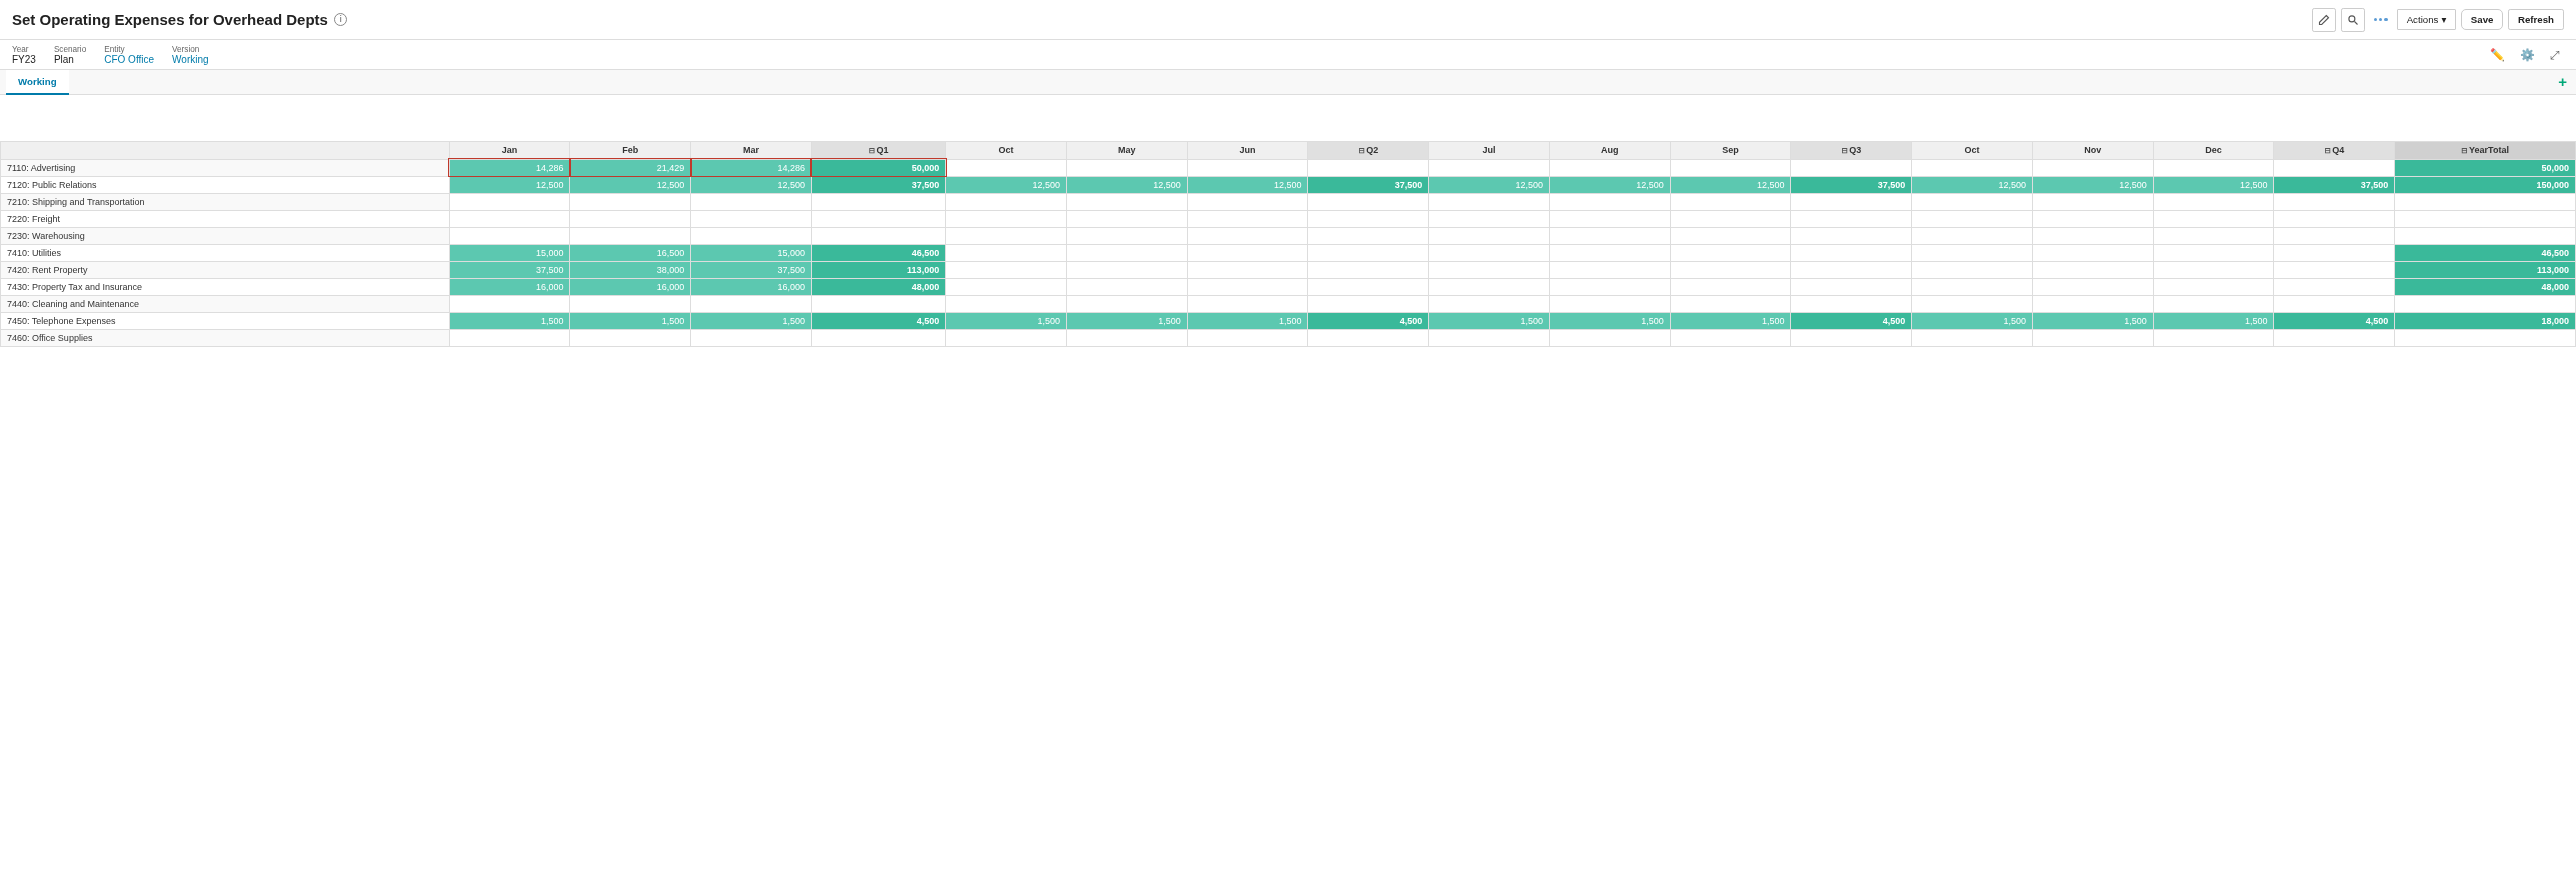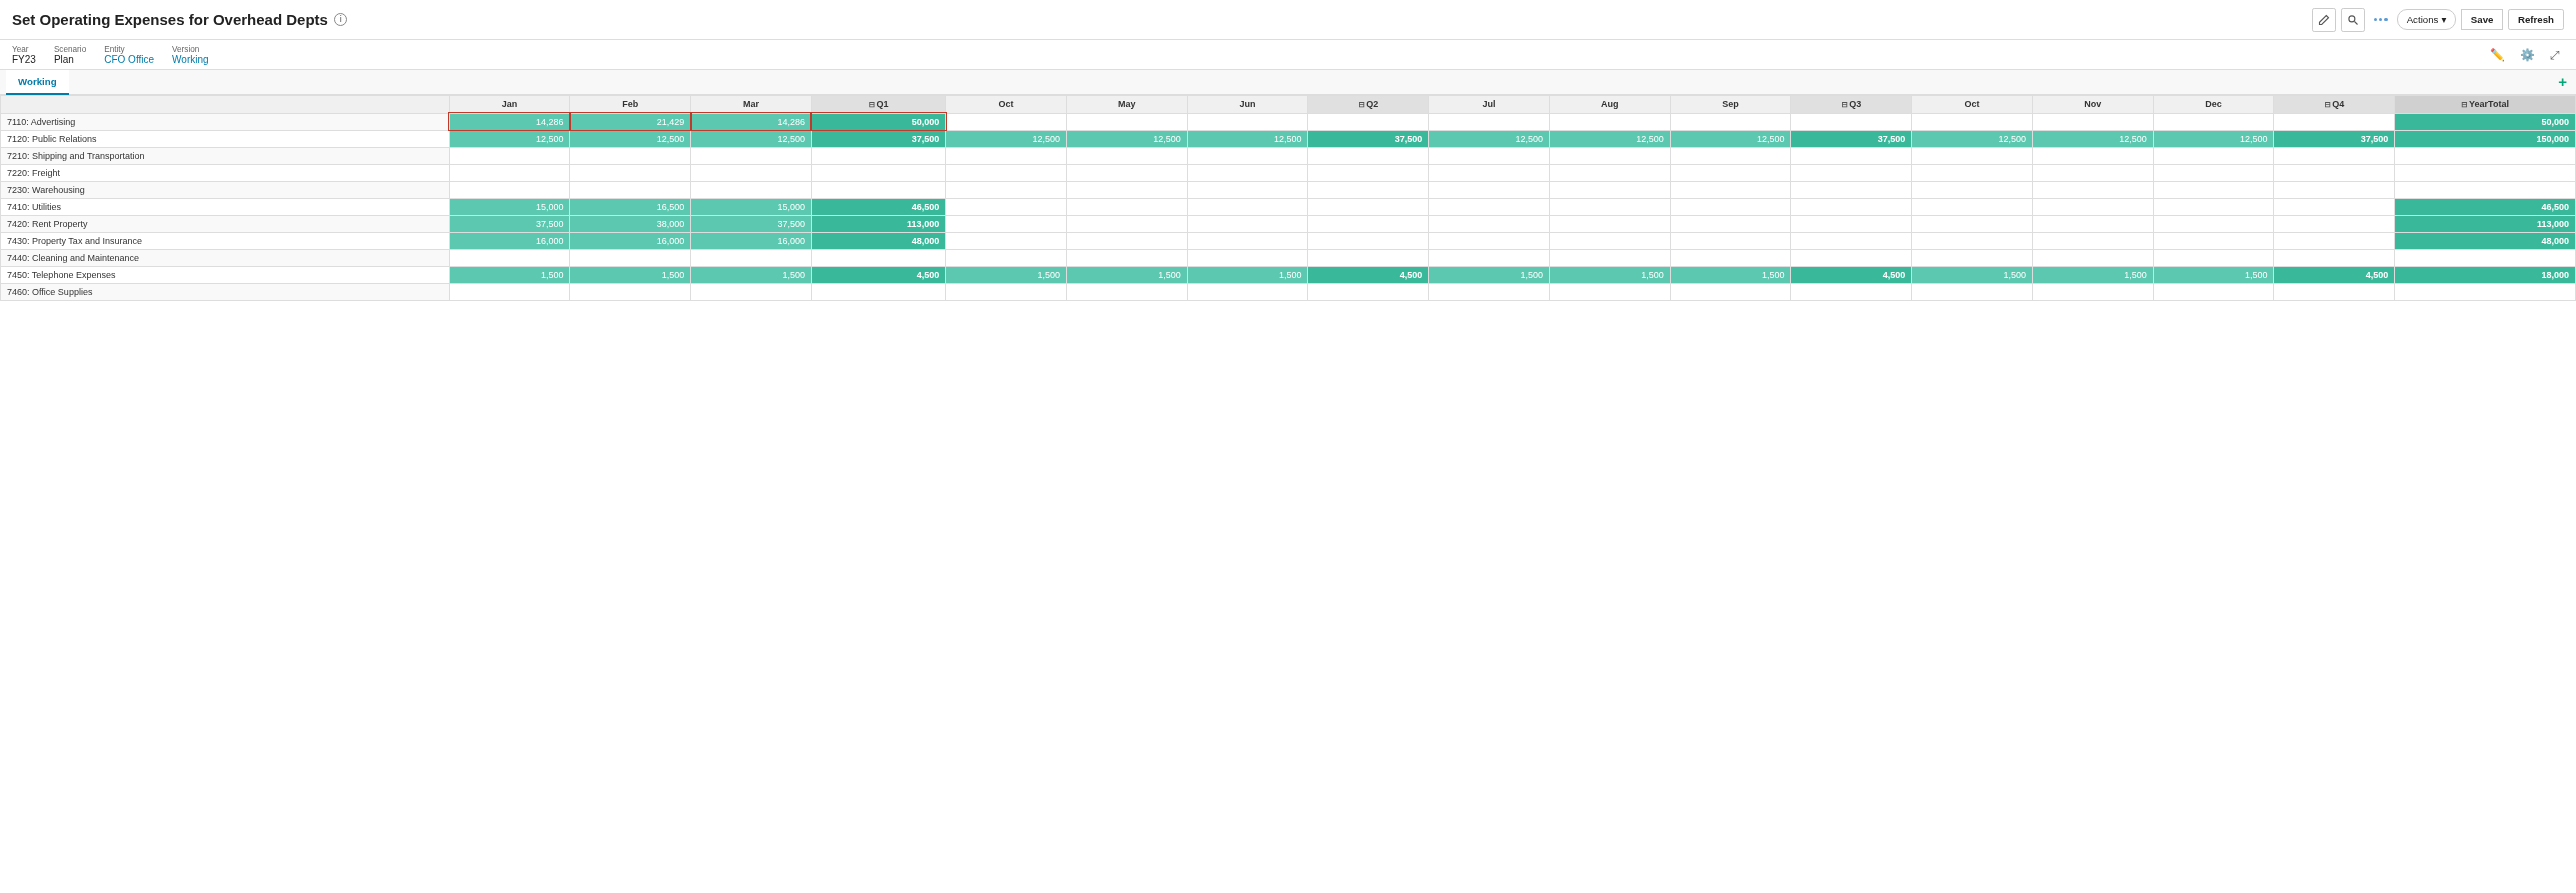--- a/index.html
+++ b/index.html
@@ -23,26 +23,26 @@
       background: none; border: 0.7px solid #ccc; border-radius: 2.2px;
       width: 24px; height: 24px; cursor: pointer; display: flex;
       align-items: center; justify-content: center; color: #555;
     }
     .dots-btn {
       background: none; border: none; cursor: pointer;
       display: flex; align-items: center; gap: 1.5px; padding: 3px 4.5px;
     }
     .dot { width: 3.7px; height: 3.7px; border-radius: 50%; background: #5b9bd5; }
     .action-btn {
-      background: #fff; border: 0.7px solid #ccc; border-radius: 10px;
+      background: #fff; border: 0.7px solid #ccc; border-radius: 1px;
       padding: 3.7px 9px; cursor: pointer; font-size: 9.7px; color: #222;
       display: flex; align-items: center; gap: 3px;
     }
     .save-btn {
-      background: #fff; border: 0.7px solid #ccc; border-radius: 0;
+      background: #fff; border: 0.7px solid #ccc; border-radius: 5px;
       padding: 3.7px 9px; cursor: pointer; font-size: 9.7px; font-weight: bold; color: #222;
     }
     .refresh-btn {
       background: #fff; border: 0.7px solid #ccc; border-radius: 2.2px;
       padding: 3.7px 9px; cursor: pointer; font-size: 9.7px; font-weight: bold; color: #222;
     }
 
     .meta-bar {
       display: flex; align-items: center; justify-content: space-between;
       padding: 4.5px 12px; border-bottom: 0.7px solid #ddd; background: #fff;
@@ -65,21 +65,21 @@
     .tab {
       padding: 6px 12px; cursor: pointer; font-size: 9.7px; font-weight: bold;
       color: #007baa; border-bottom: 2.2px solid #007baa; margin-bottom: -1.5px;
       background: #fff;
     }
     .add-tab-btn {
       background: none; border: none; cursor: pointer; color: #00a878;
       font-size: 15px; padding: 3px 9px; font-weight: bold;
     }
 
-    .table-container { overflow-x: auto; }
+    .table-container { overflow-x: auto; margin-top: 46px; }
 
     table {
       border-collapse: collapse; width: 100%; font-size: 9px;
     }
     th {
       background: #f0f0f0; border: 0.7px solid #ddd; padding: 3.7px 6px;
       text-align: center; font-weight: bold; color: #333; white-space: nowrap;
     }
     td {
       border: 0.7px solid #ddd; padding: 3px 6px; white-space: nowrap;

